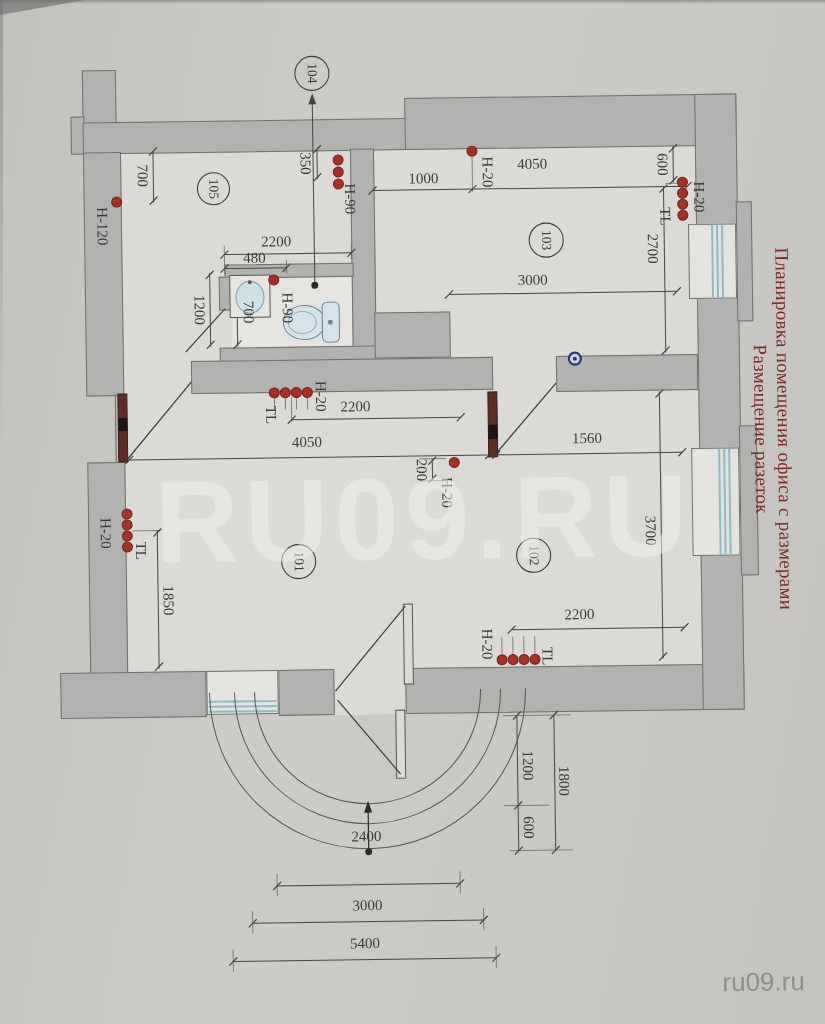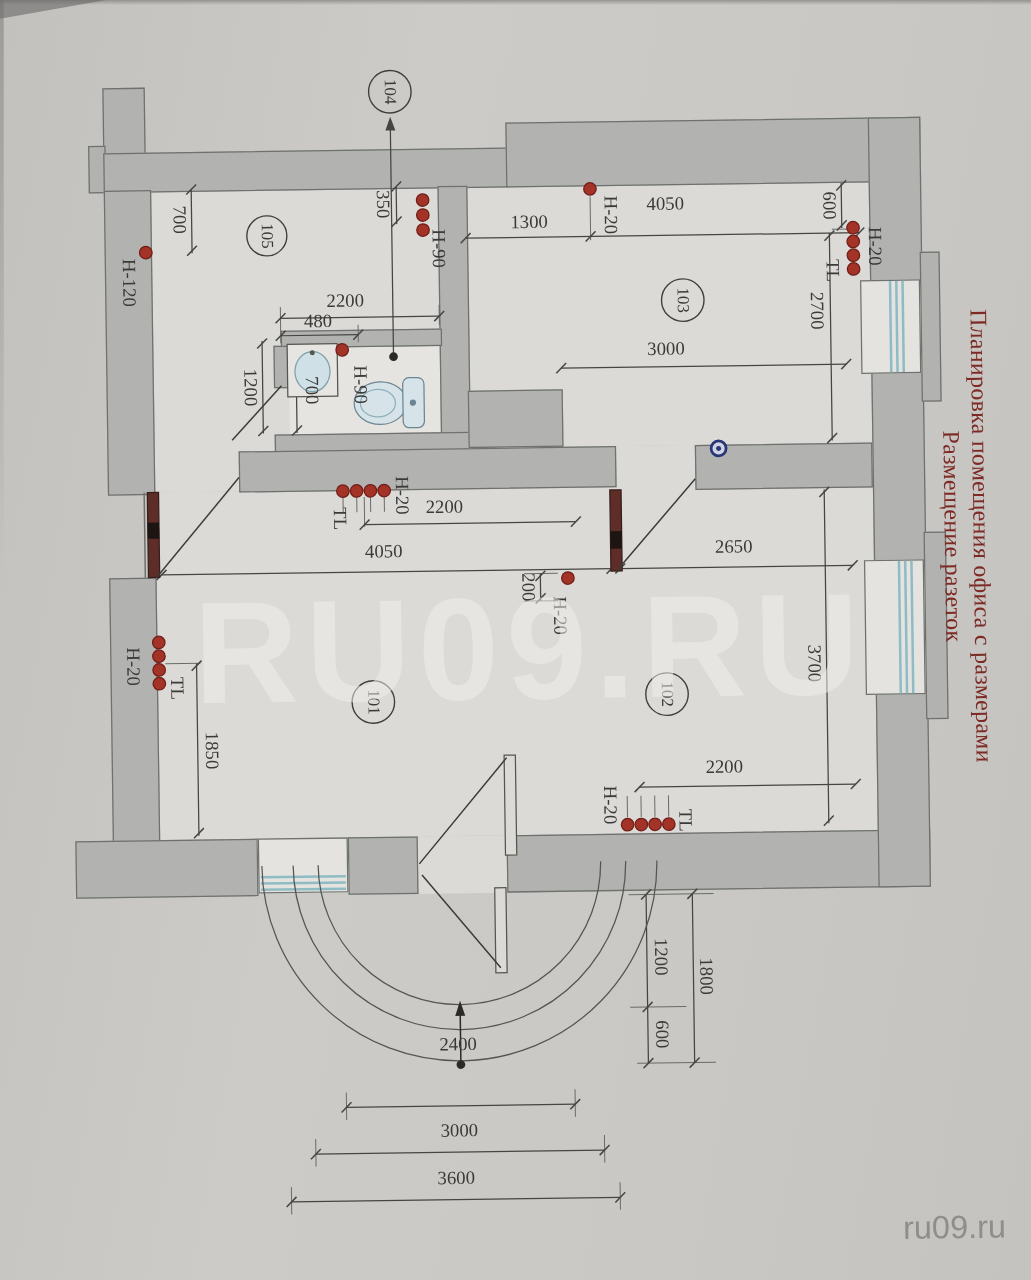--- a/index.html
+++ b/index.html
@@ -258,38 +258,38 @@
       <circle cx="577" cy="361" r="2" fill="#283577"></circle>
     </g>
   </svg>
 
   <div class="lbl rot" style="left:147px;top:172px">700</div>
   <div class="lbl rot" style="left:310px;top:162px">350</div>
   <div class="lbl" style="left:280px;top:240px">2200</div>
   <div class="lbl" style="left:258px;top:256px">480</div>
   <div class="lbl rot" style="left:202px;top:307px">1200</div>
   <div class="lbl rot" style="left:251px;top:310px">700</div>
-  <div class="lbl" style="left:428px;top:179px">1300</div>
+  <div class="lbl" style="left:428px;top:179px">1000</div>
   <div class="lbl" style="left:537px;top:166px">4050</div>
   <div class="lbl" style="left:536px;top:282px">3000</div>
   <div class="lbl rot" style="left:667px;top:168px">600</div>
   <div class="lbl rot" style="left:656px;top:252px">2700</div>
   <div class="lbl" style="left:357px;top:406px">2200</div>
   <div class="lbl" style="left:308px;top:441px">4050</div>
-  <div class="lbl" style="left:588px;top:441px">2650</div>
+  <div class="lbl" style="left:588px;top:441px">1560</div>
   <div class="lbl rot" style="left:422px;top:470px">200</div>
   <div class="lbl rot" style="left:650px;top:534px">3700</div>
   <div class="lbl rot" style="left:167px;top:597px">1850</div>
   <div class="lbl" style="left:578px;top:617px">2200</div>
   <div class="lbl rot" style="left:524px;top:767px">1200</div>
   <div class="lbl rot" style="left:524px;top:829px">600</div>
   <div class="lbl rot" style="left:560px;top:783px">1800</div>
   <div class="lbl" style="left:362px;top:836px">2400</div>
   <div class="lbl" style="left:362px;top:905px">3000</div>
-  <div class="lbl" style="left:359px;top:943px">3600</div>
+  <div class="lbl" style="left:359px;top:943px">5400</div>
 
   <div class="lbl rot" style="left:106px;top:222px">Н-120</div>
   <div class="lbl rot" style="left:354px;top:198px">Н-90</div>
   <div class="lbl rot" style="left:290px;top:306px">Н-90</div>
   <div class="lbl rot" style="left:492px;top:173px">Н-20</div>
   <div class="lbl rot" style="left:703px;top:201px">Н-20</div>
   <div class="lbl rot" style="left:669px;top:220px">TL</div>
   <div class="lbl rot" style="left:322px;top:395px">Н-20</div>
   <div class="lbl rot" style="left:272px;top:413px">TL</div>
   <div class="lbl rot" style="left:447px;top:493px">Н-20</div>

